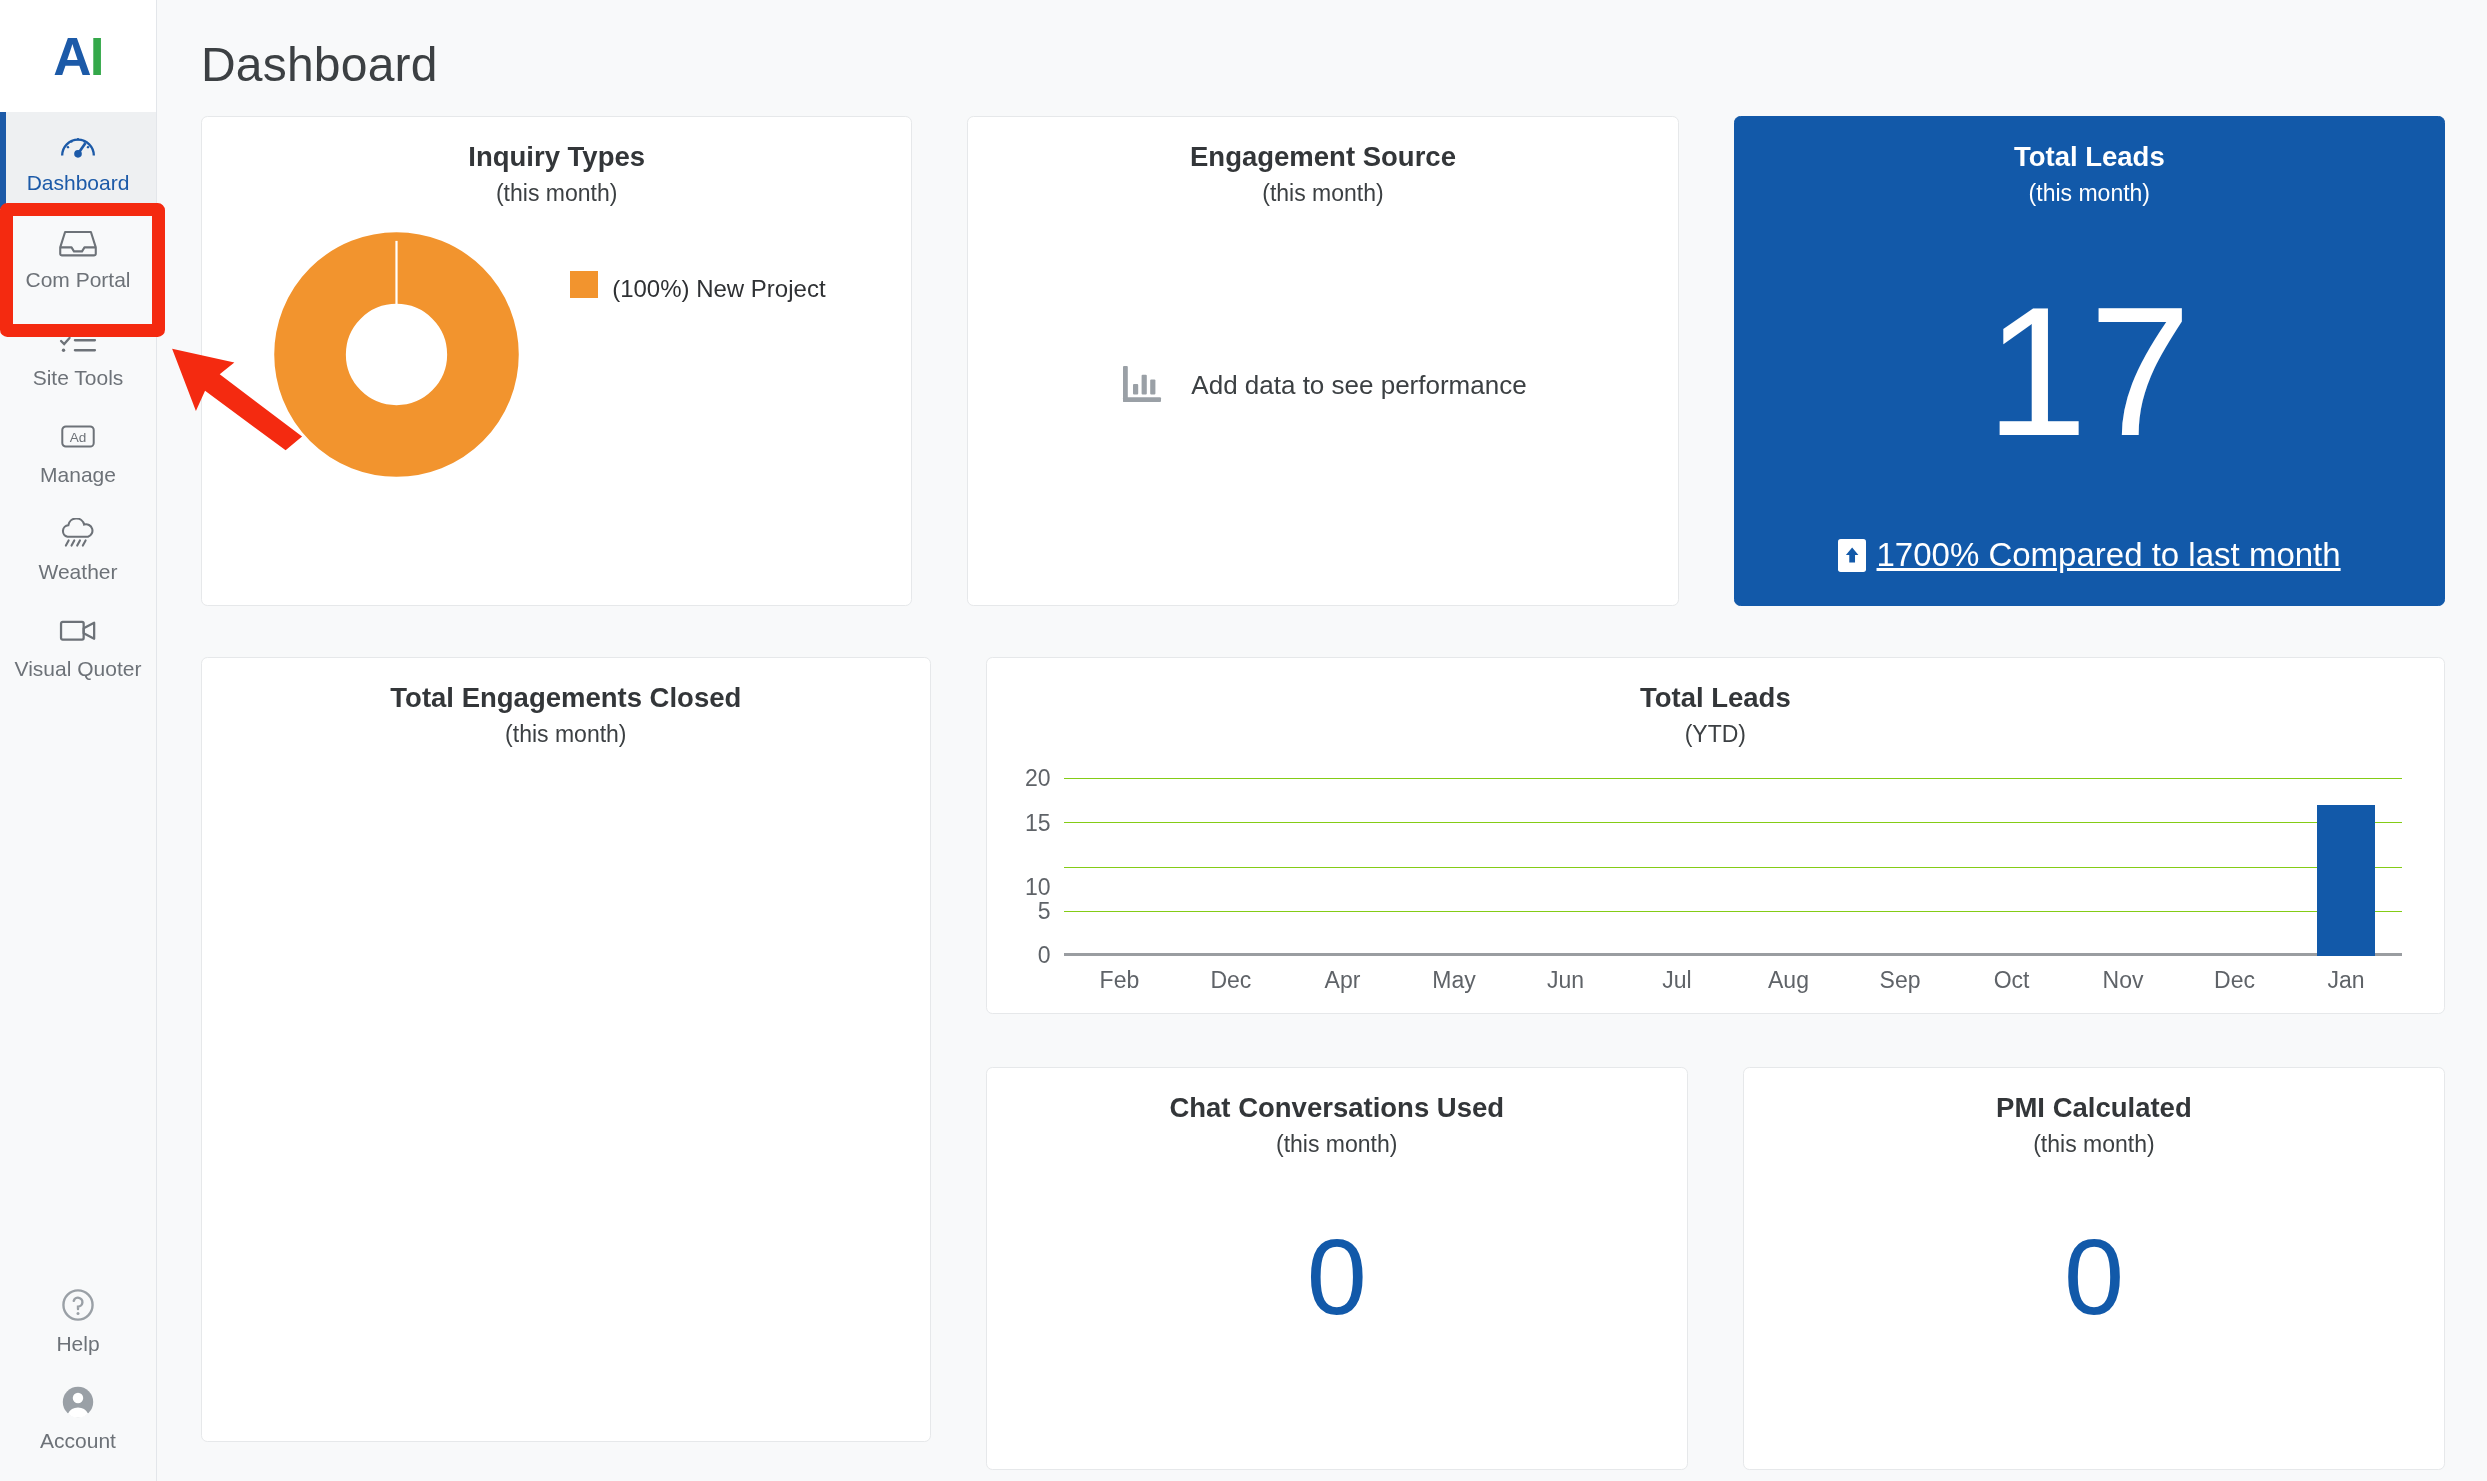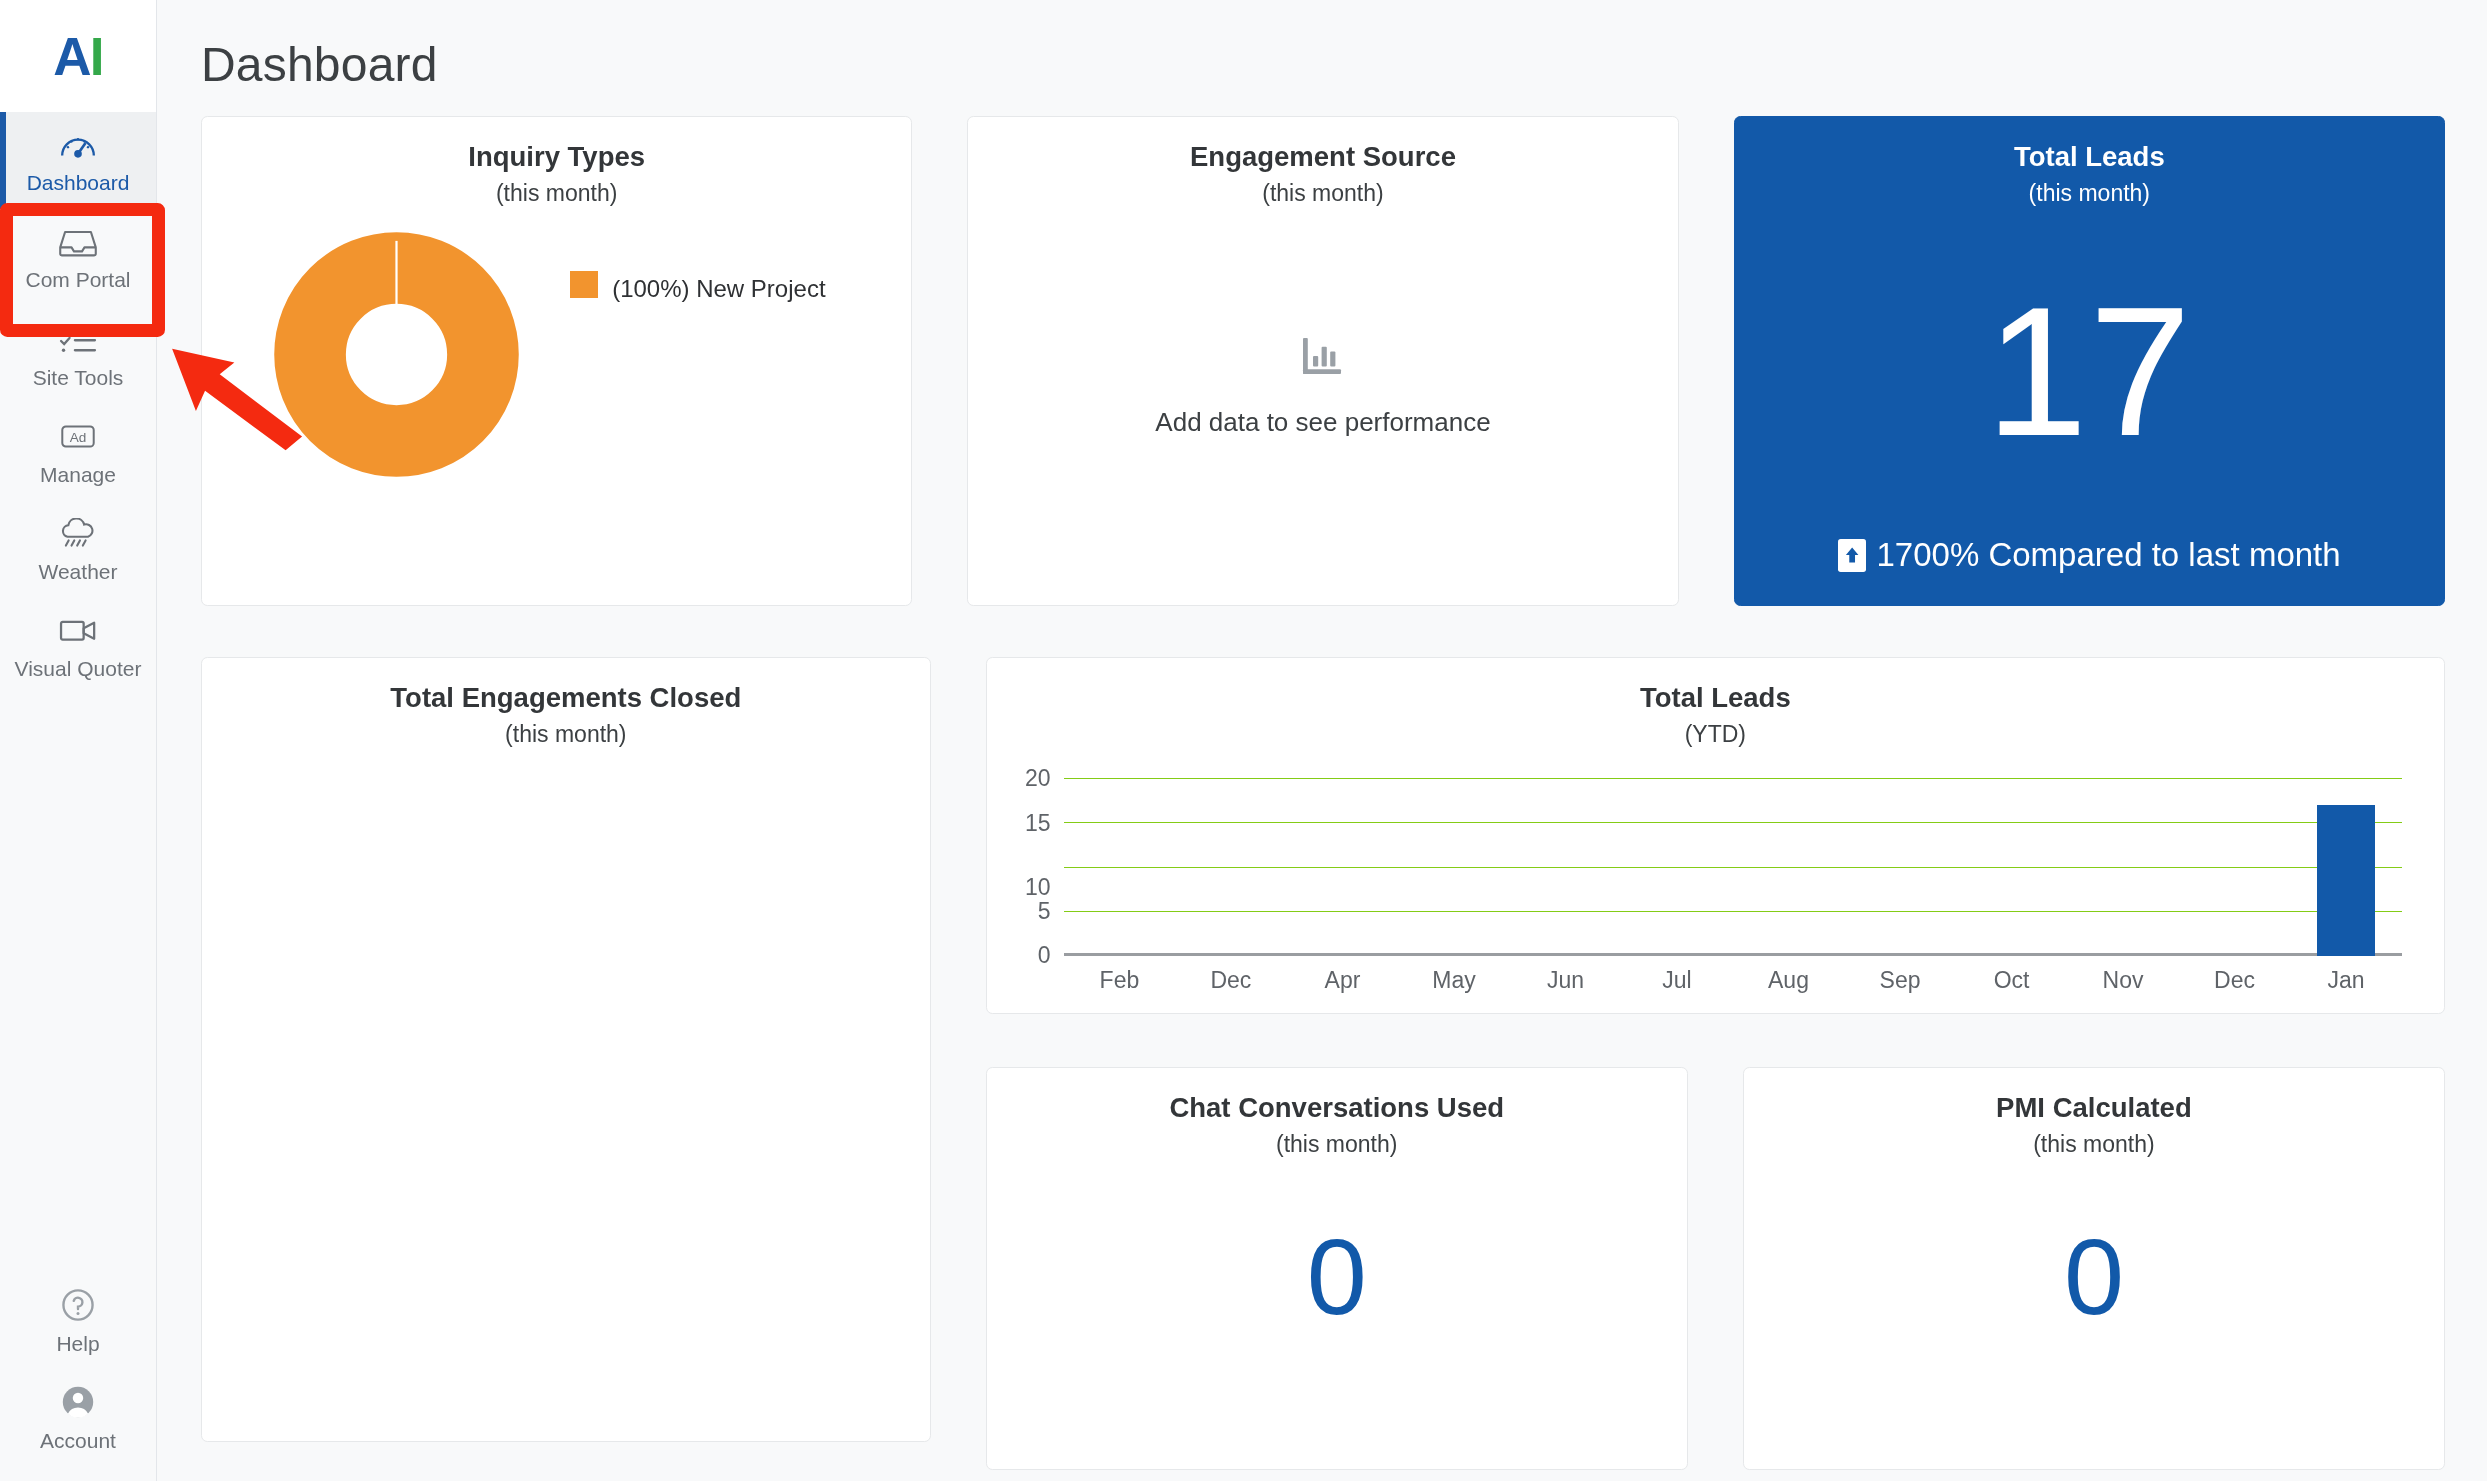--- a/index.html
+++ b/index.html
@@ -112,42 +112,42 @@
 
   
   .donut-body { display: flex; align-items: flex-start; margin-top: 24px; }
   .donut-box { width: 52%; display:flex; justify-content:center; }
   .legend { width: 48%; padding-top: 35px; display: flex; align-items: center; gap: 14.6px; }
   .legend-swatch { width: 27.5px; height: 27.5px; flex: 0 0 27.5px; }
   .legend-label { font-size: 24px; color: #2f3134; white-space: nowrap; margin-top: 9px; }
 
   
   .empty-state {
-    display: flex; flex-direction: column; align-items: center; justify-content: center;
+    display: flex; flex-direction: row; align-items: center; justify-content: center;
     height: 357px; gap: 24px;
   }
   .empty-text { font-size: 26px; color: #3c4043; }
 
   
   .card.kpi-blue {
     background: #1259a9;
     border: 0.9px solid #1259a9;
     display: flex; flex-direction: column;
     padding: 24px 20px 31px 20px;
   }
   .kpi-blue .card-title, .kpi-blue .card-sub { color: #ffffff; }
   .kpi-number {
     flex: 1 1 auto;
     display: flex; align-items: center; justify-content: center;
     font-size: 183px; font-weight: 400; color: #ffffff; line-height: 1;
     letter-spacing: 1.8px;
   }
   .kpi-delta {
     display: flex; align-items: center; justify-content: center; gap: 11px;
-    font-size: 33px; color: #ffffff;
+    font-size: 33px; color: #ffffff; text-decoration: underline;
   }
   .kpi-arrow {
     width: 27.5px; height: 33px; background: #ffffff; border-radius: 2.7px;
     display: flex; align-items: center; justify-content: center;
   }
 
   
   .big-num {
     display: flex; align-items: center; justify-content: center;
     font-size: 108px; font-weight: 400; color: #1259a9;

